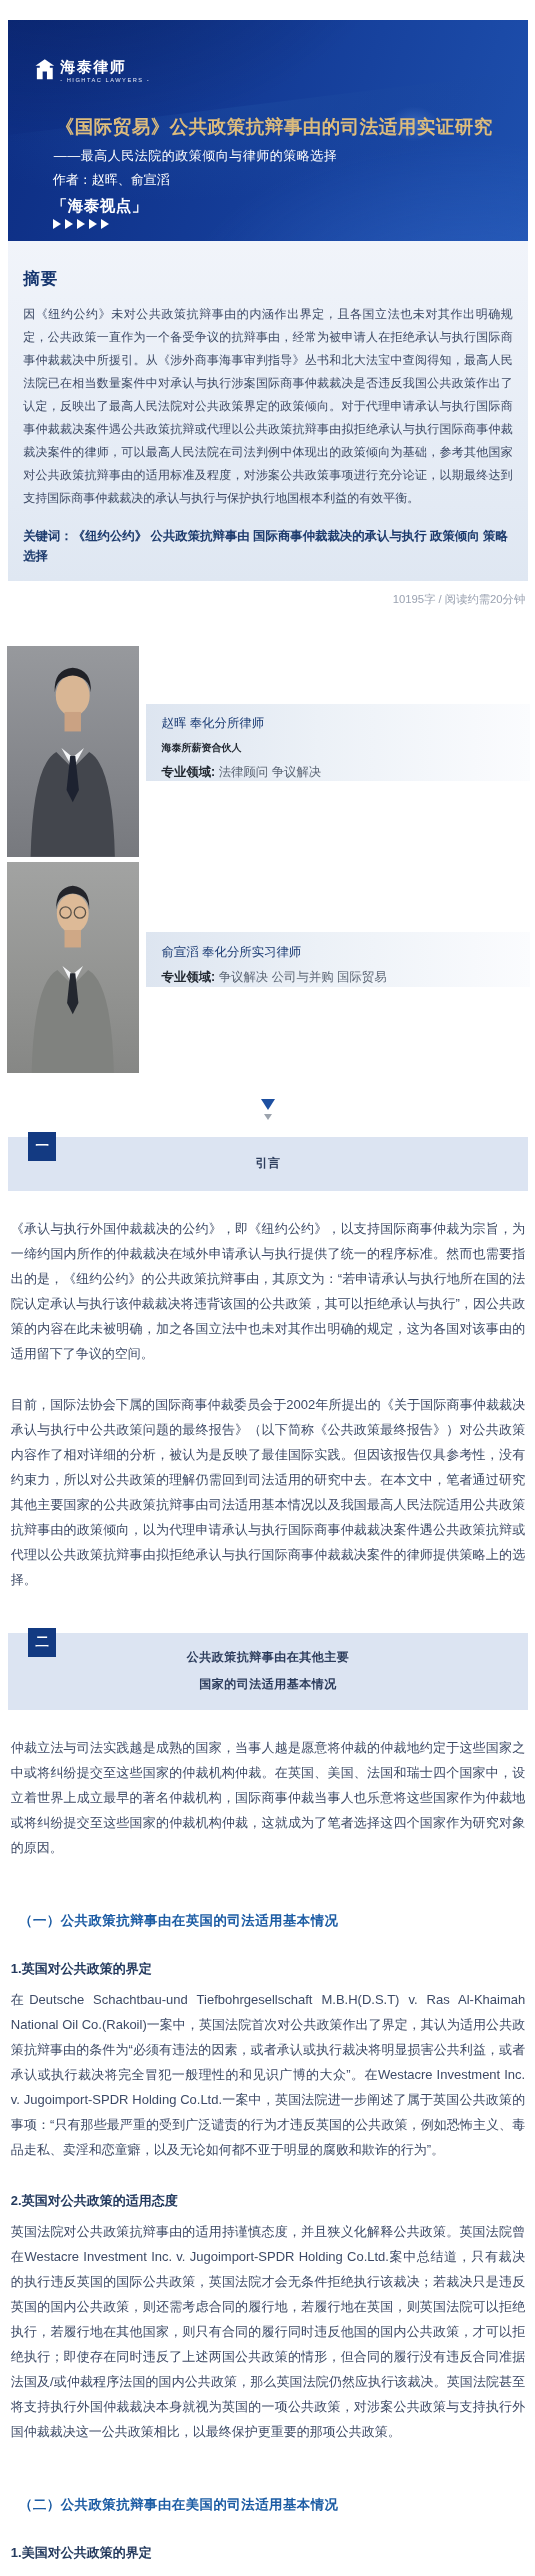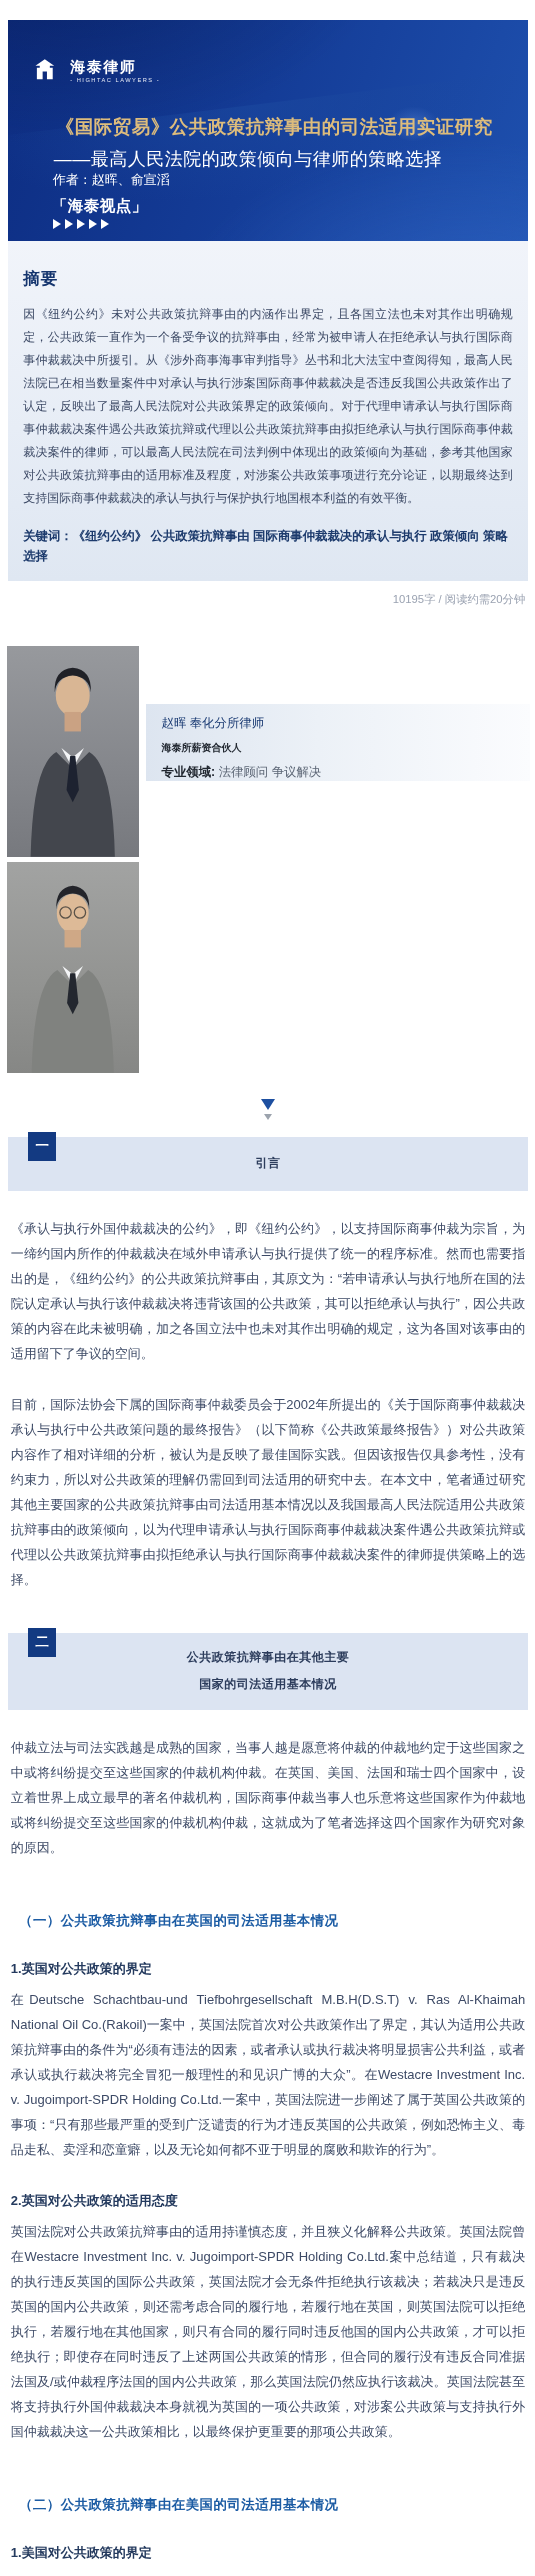--- a/index.html
+++ b/index.html
@@ -10,25 +10,25 @@
   .hero{position:relative;margin:20px 7.7px 0;height:221px;overflow:hidden;
     background:
       radial-gradient(36px 25px at 78% 47%, rgba(120,165,235,.38), rgba(120,165,235,0) 70%),
       radial-gradient(464px 268px at 88% 130%, rgba(62,118,214,.42), rgba(62,118,214,0) 62%),
       radial-gradient(567px 361px at 8% -45%, rgba(6,22,70,.50), rgba(6,22,70,0) 62%),
       linear-gradient(108deg,#0d2d82 0%,#143c97 48%,#1e50ae 100%);}
   .hero::after{content:"";position:absolute;left:-15%;top:38%;width:130%;height:130%;
     background:radial-gradient(ellipse 60% 45% at 50% 0%, rgba(28,74,160,.55), rgba(28,74,160,0) 70%);
     transform:rotate(-7deg);}
   .hero > *{position:relative;z-index:2;}
-  .logo{position:absolute;left:26px;top:39px;display:flex;align-items:flex-start;gap:15px;justify-content:center;}
+  .logo{position:absolute;left:26px;top:39px;display:flex;align-items:flex-start;gap:5px;justify-content:center;}
   .logo-txt-cn{color:#fff;font-size:15px;font-weight:bold;letter-spacing:1.5px;line-height:15.5px;}
   .logo-txt-en{color:#e8ecf6;font-size:5.7px;letter-spacing:1.5px;margin-top:2.6px;}
   .h-title{position:absolute;left:48px;top:94px;font-size:18.5px;font-weight:bold;color:#ddbc7c;letter-spacing:0.5px;}
-  .h-sub{position:absolute;left:46px;top:127px;font-size:18px;color:#ffffff;letter-spacing:0.5px;}
+  .h-sub{position:absolute;left:46px;top:127px;font-size:13px;color:#ffffff;letter-spacing:0.5px;}
   .h-author{position:absolute;left:45px;top:151px;font-size:13px;color:#ffffff;}
   .h-tag{position:absolute;left:44px;top:176px;font-size:15.5px;font-weight:bold;color:#ffffff;letter-spacing:0.5px;}
   .h-arrows{position:absolute;left:45px;top:199px;display:flex;gap:4.1px;}
   .play{width:0;height:0;border-top:5.2px solid transparent;border-bottom:5.2px solid transparent;border-left:8.2px solid #ffffff;}
 
   
   .abstract{margin:0 7.7px;height:340px;box-sizing:border-box;padding:27px 15.5px 0;
     background:linear-gradient(180deg,#f1f4fa 0%,#e7edf6 55%,#dfe7f2 100%);overflow:hidden;}
   .abs-h{margin:0 0 13.4px;font-size:16.5px;font-weight:bold;color:#15356e;letter-spacing:1px;}
   .abs-body{margin:0;font-size:12px;line-height:23px;color:#3d4a66;text-align:justify;}
@@ -136,20 +136,26 @@
         <ellipse cx="128" cy="100" rx="31" ry="38" fill="#ddba97"></ellipse>
         <path d="M96 92 Q94 50 128 46 Q162 50 160 92 Q158 64 128 61 Q98 64 96 92 Z" fill="#23242a"></path>
         <circle cx="114" cy="98" r="11" fill="none" stroke="#5a5248" stroke-width="2.5"></circle>
         <circle cx="142" cy="98" r="11" fill="none" stroke="#5a5248" stroke-width="2.5"></circle>
         <path d="M112 132 h32 v34 h-32 Z" fill="#cfa886"></path>
         <path d="M48 410 Q52 236 98 210 L128 240 L158 210 Q204 236 208 410 Z" fill="#80827f"></path>
         <path d="M108 202 L128 240 L148 202 L128 218 Z" fill="#f4f5f7"></path>
         <path d="M123 216 h10 l6 58 -11 22 -11 -22 Z" fill="#23272f"></path>
       </svg>
     </div>
+    <div class="card c2">
+      <div class="a-name">俞宣滔  奉化分所实习律师</div>
+      <div class="a-fields">
+        <span class="lbl">专业领域:</span><span> 争议解决 公司与并购 国际贸易</span>
+      </div>
+    </div>
   </div>
 
   <div class="scroll">
     <span class="tri-big"></span>
     <span class="tri-small"></span>
   </div>
 
   <div class="art">
 
     <div class="band one">

